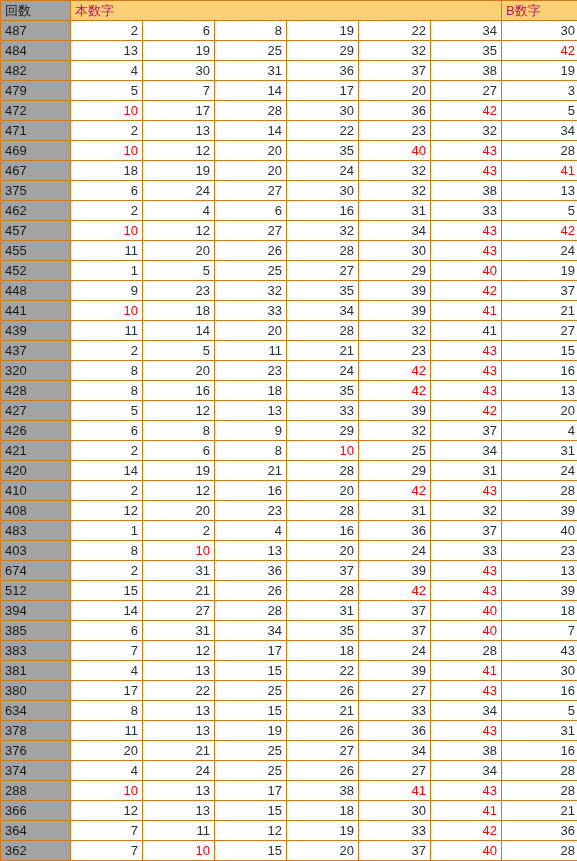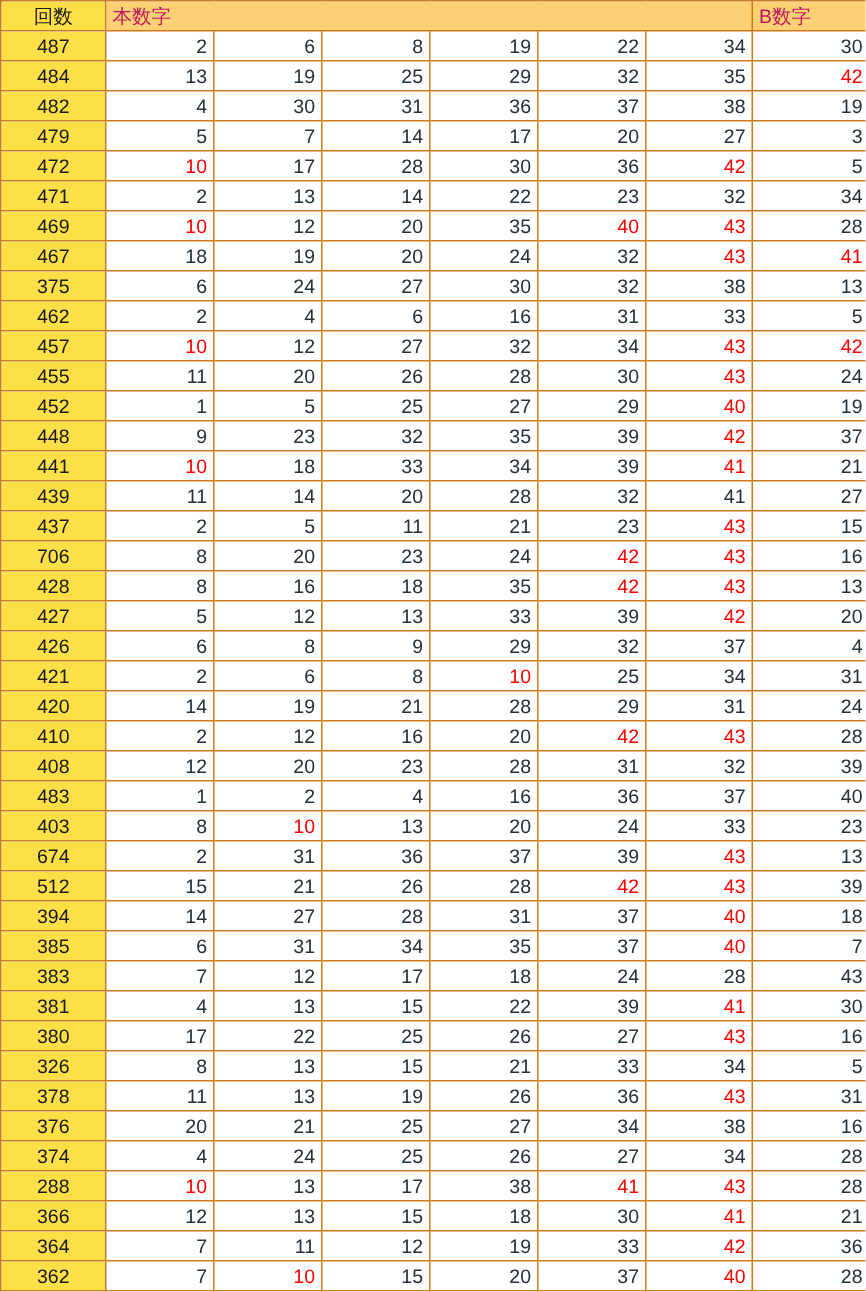--- a/index.html
+++ b/index.html
@@ -40,23 +40,23 @@
     color: #be185d;
     font-weight: normal;
     text-align: left;
     height: 22px;
     line-height: 20px;
     font-size: 13px;
   }
 
   
   td.round, th.round {
-    background: #fde047;
+    background: #a3a3a3;
     color: #1a1a1a;
-    text-align: center;
+    text-align: left;
   }
 
   
   td.num {
     background: #FFFFFF;
     color: #24303c;
     text-align: right;
   }
   td.num.hot {
     color: #FF0000;
@@ -254,21 +254,21 @@
         <td class="round">437</td>
         <td class="num">2</td>
         <td class="num">5</td>
         <td class="num">11</td>
         <td class="num">21</td>
         <td class="num">23</td>
         <td class="num hot">43</td>
         <td class="num">15</td>
       </tr>
       <tr>
-        <td class="round">706</td>
+        <td class="round">320</td>
         <td class="num">8</td>
         <td class="num">20</td>
         <td class="num">23</td>
         <td class="num">24</td>
         <td class="num hot">42</td>
         <td class="num hot">43</td>
         <td class="num">16</td>
       </tr>
       <tr>
         <td class="round">428</td>
@@ -424,21 +424,21 @@
         <td class="round">380</td>
         <td class="num">17</td>
         <td class="num">22</td>
         <td class="num">25</td>
         <td class="num">26</td>
         <td class="num">27</td>
         <td class="num hot">43</td>
         <td class="num">16</td>
       </tr>
       <tr>
-        <td class="round">326</td>
+        <td class="round">634</td>
         <td class="num">8</td>
         <td class="num">13</td>
         <td class="num">15</td>
         <td class="num">21</td>
         <td class="num">33</td>
         <td class="num">34</td>
         <td class="num">5</td>
       </tr>
       <tr>
         <td class="round">378</td>

